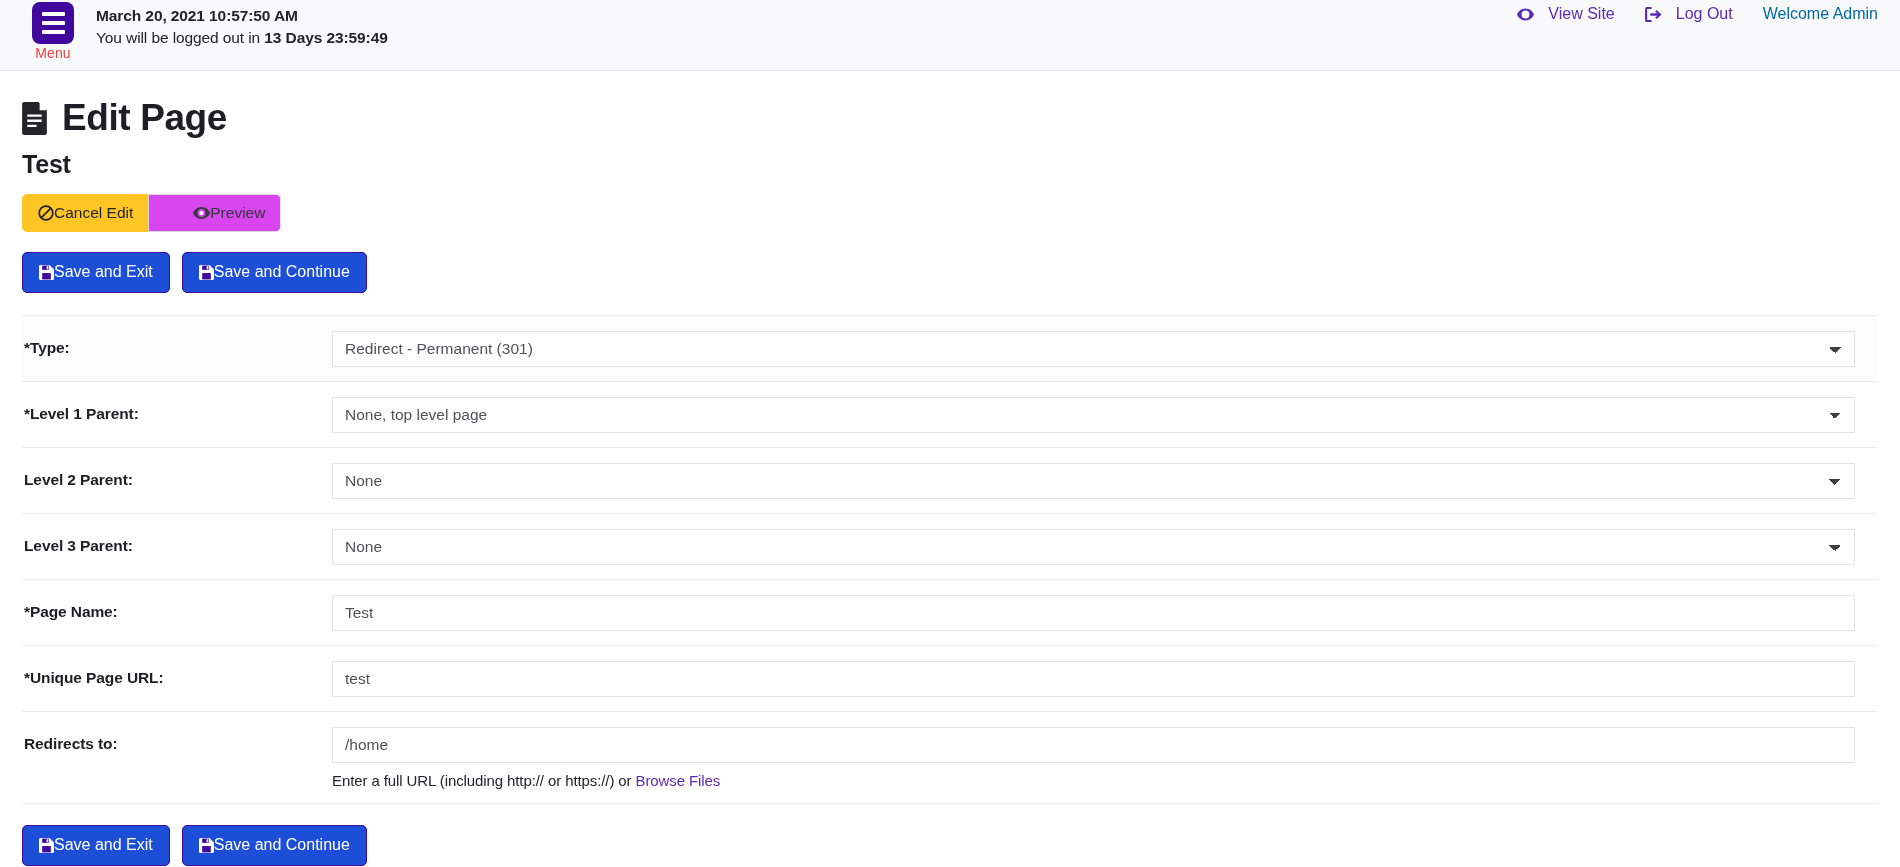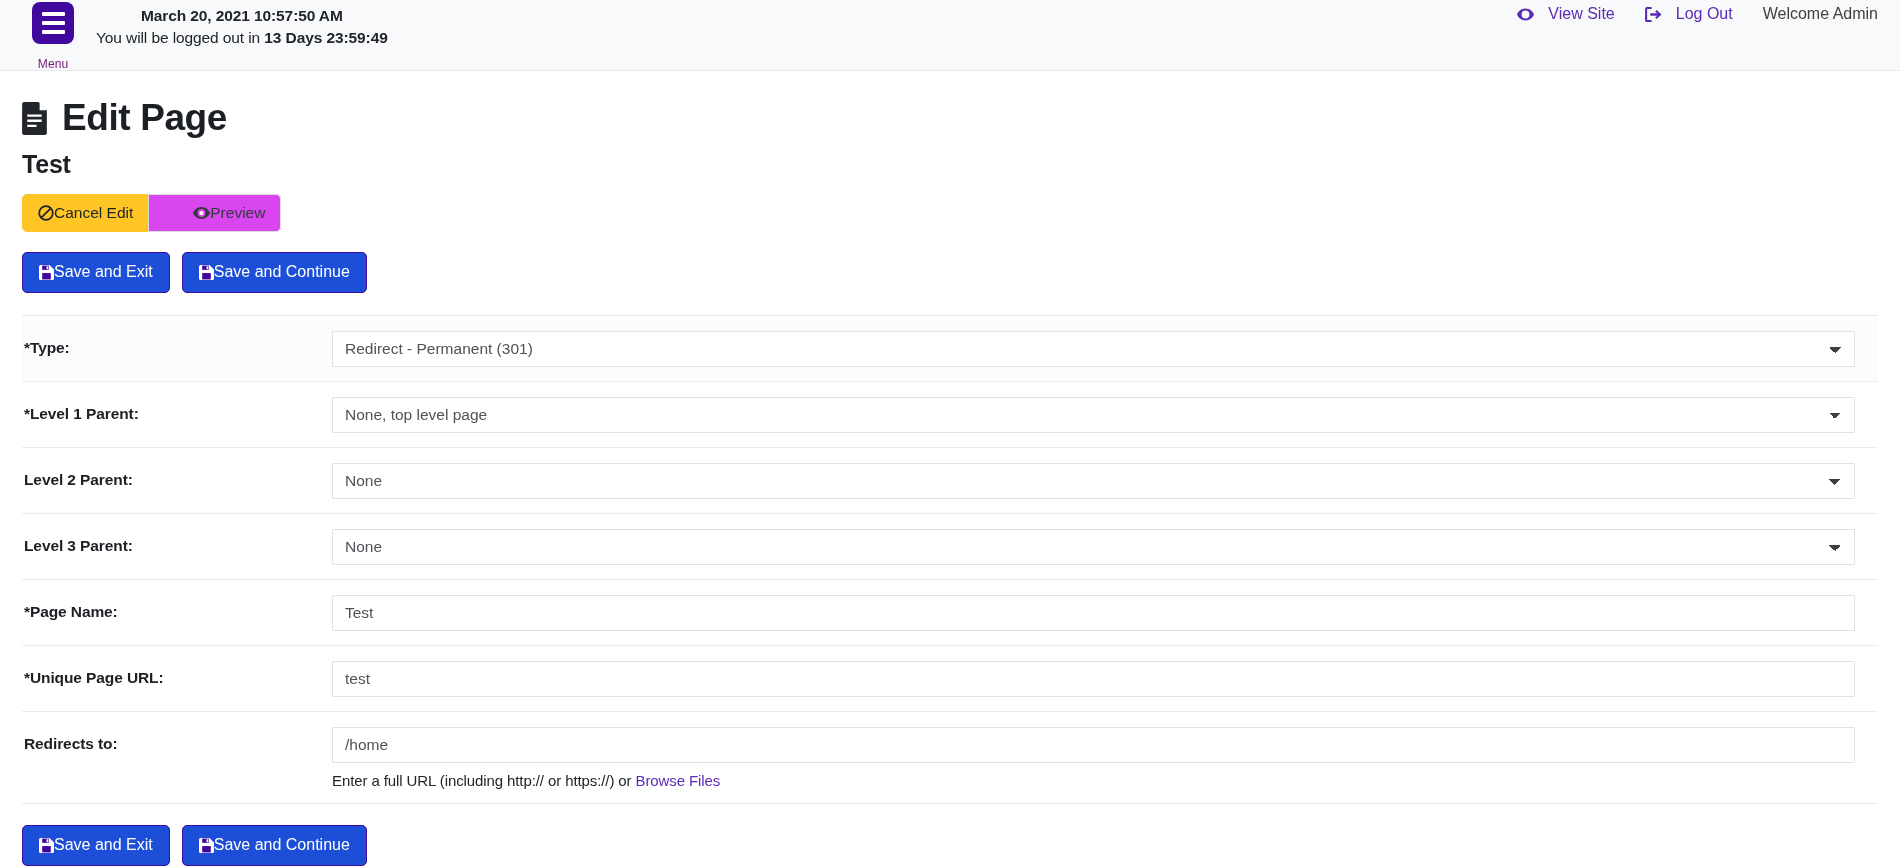--- a/index.html
+++ b/index.html
@@ -40,37 +40,36 @@
     justify-content: center;
     gap: 5px;
   }
   .menu-btn span {
     display: block;
     width: 23px; height: 4px;
     background: #ffffff;
     border-radius: 1px;
   }
   .menu-label {
-    margin-top: 13px;
-    font-size: 12px;
-    color: #701a75;
+    margin-top: 1px;
+    font-size: 14px;
+    color: #ef4444;
     letter-spacing: .1px;
   }
 
   .session-block {
     margin-left: 12px;
     margin-top: 5px;
     line-height: 1.42;
   }
   .session-date {
     font-size: 15.5px;
     font-weight: bold;
     color: #212529;
     letter-spacing: -0.1px;
-    text-align: center;
   }
   .session-logout {
     font-size: 15.5px;
     color: #212529;
     letter-spacing: -0.1px;
   }
   .session-logout b { font-weight: bold; }
 
   .topbar-right {
     position: absolute;
@@ -82,21 +81,21 @@
     font-size: 16px;
   }
   .tb-link {
     display: inline-flex;
     align-items: center;
     gap: 14px;
     color: #5b2bb5;
     text-decoration: none;
     cursor: pointer;
   }
-  .welcome { color: #404040; }
+  .welcome { color: #0369a1; }
   .ico { display: inline-block; line-height: 0; }
 
   
   .page {
     padding: 0 22px;
   }
   .page-title {
     display: flex;
     align-items: center;
     gap: 13px;

